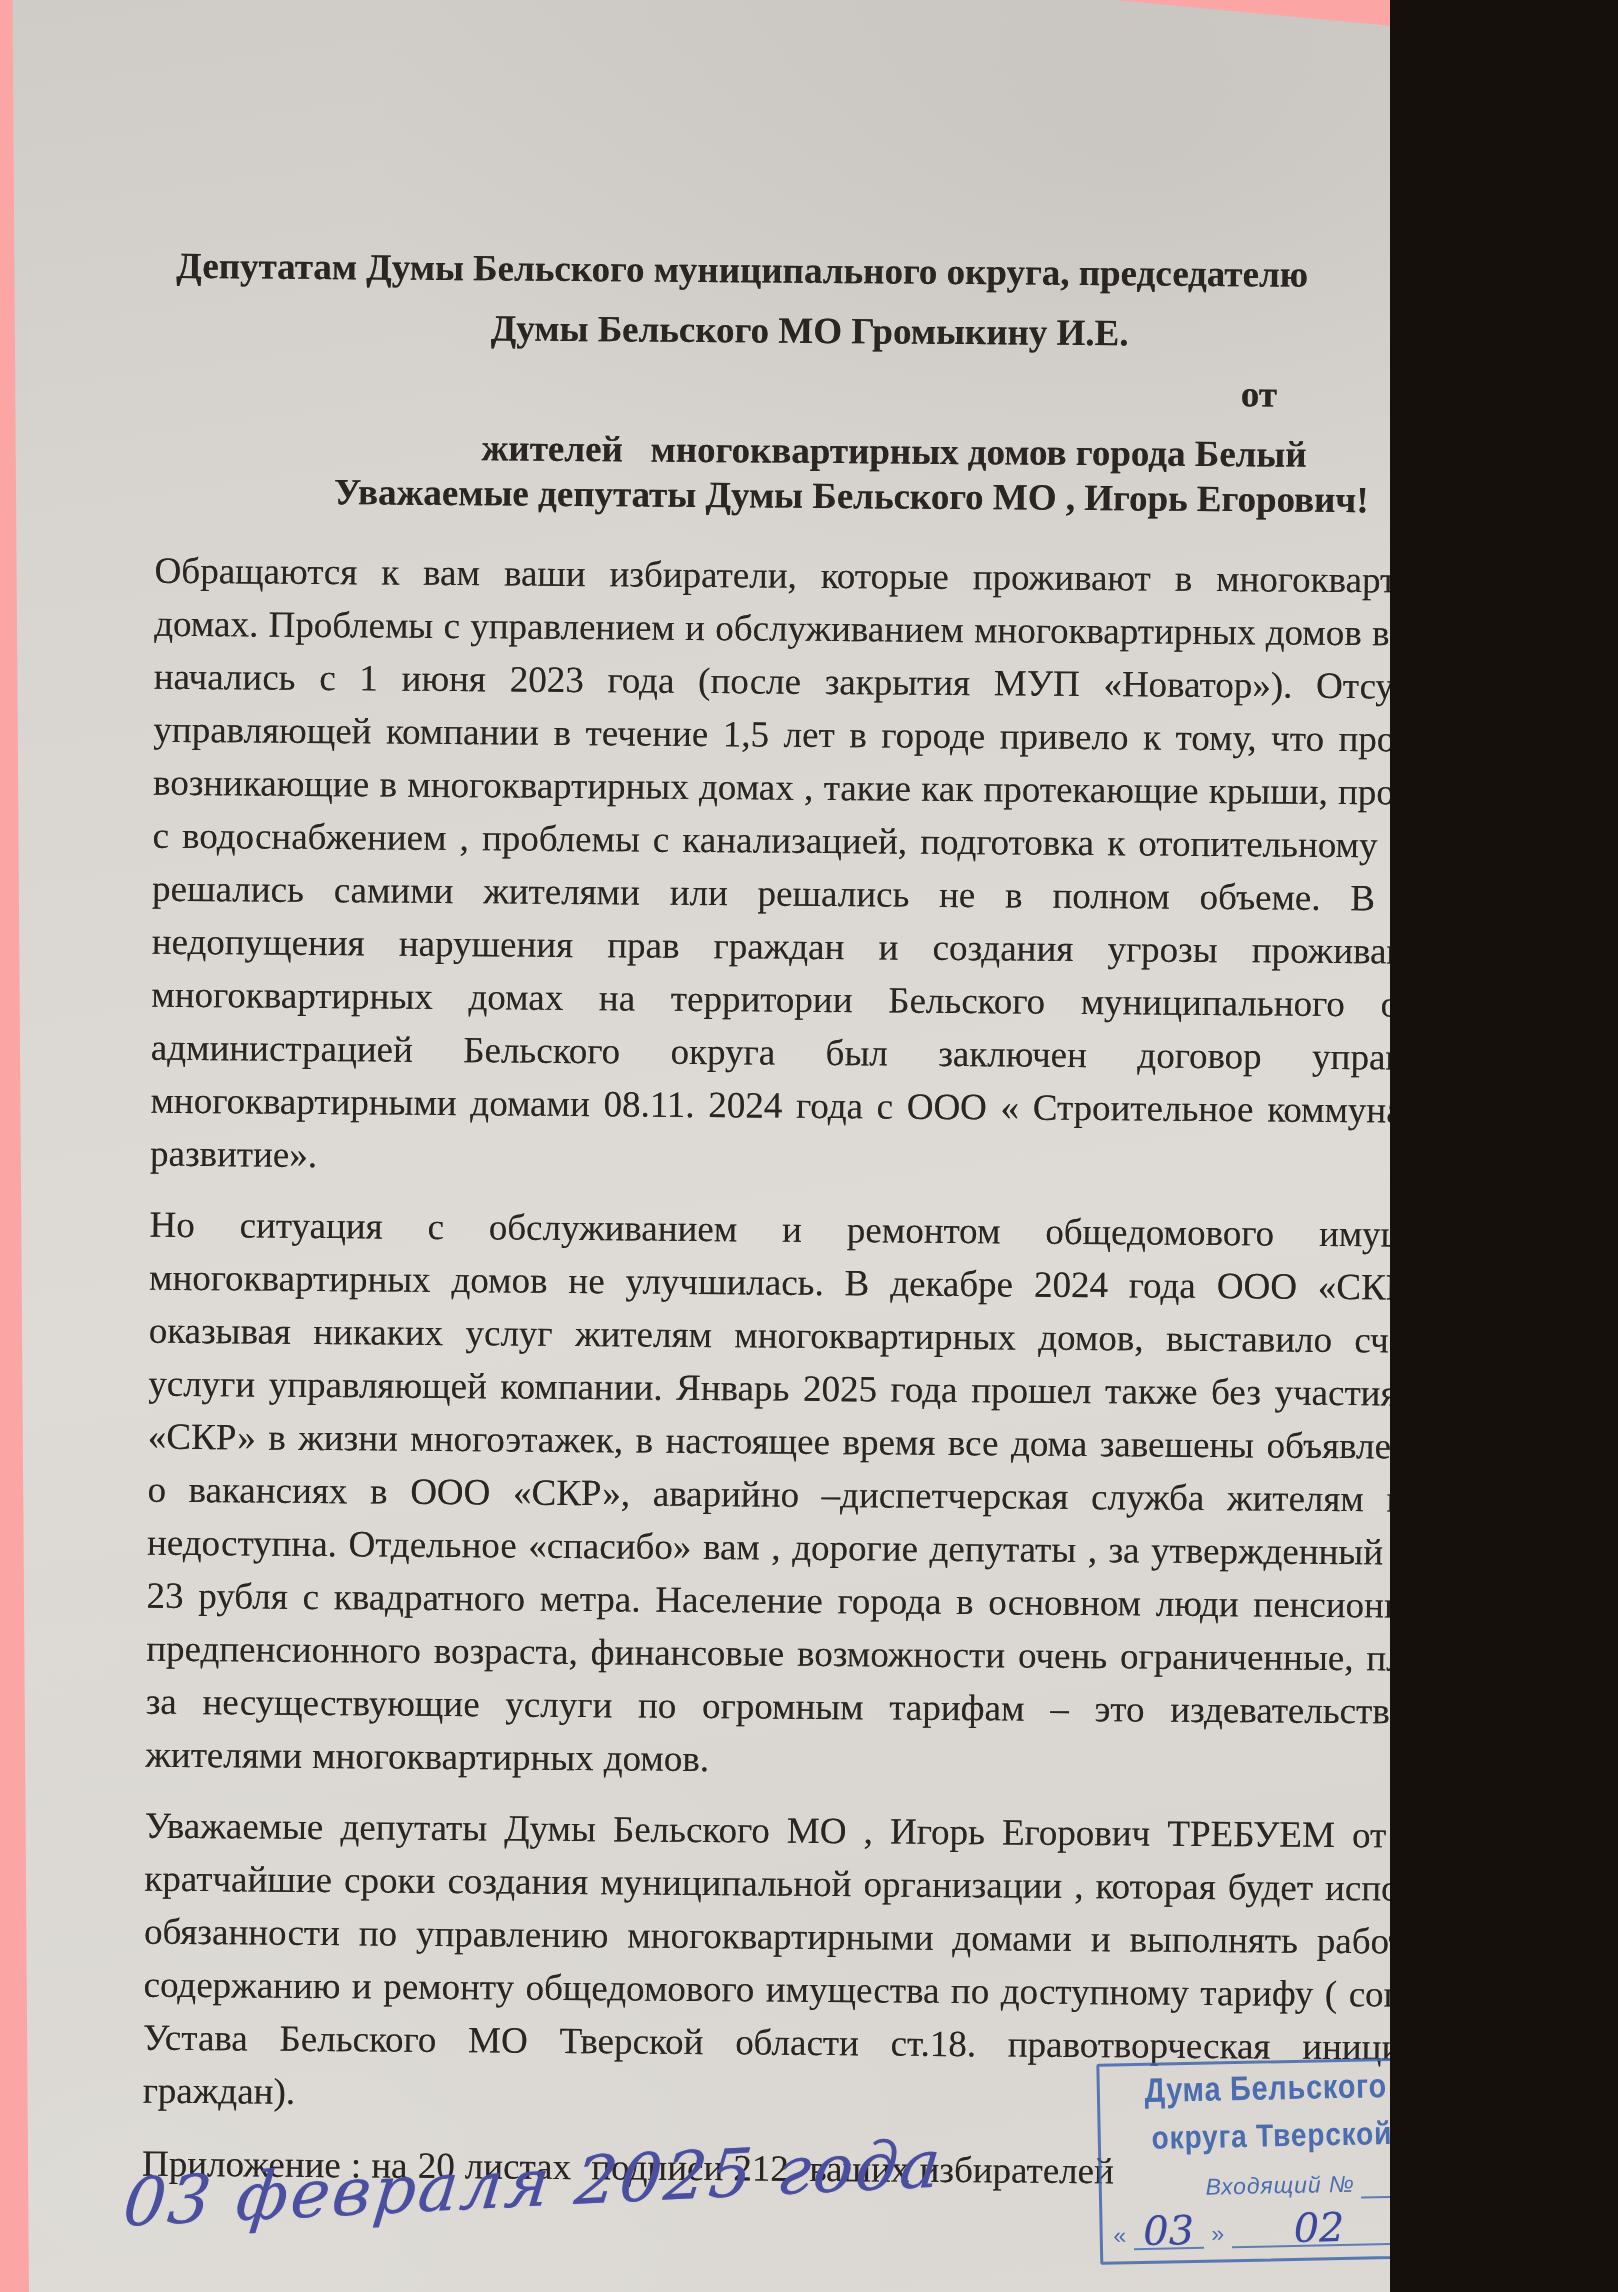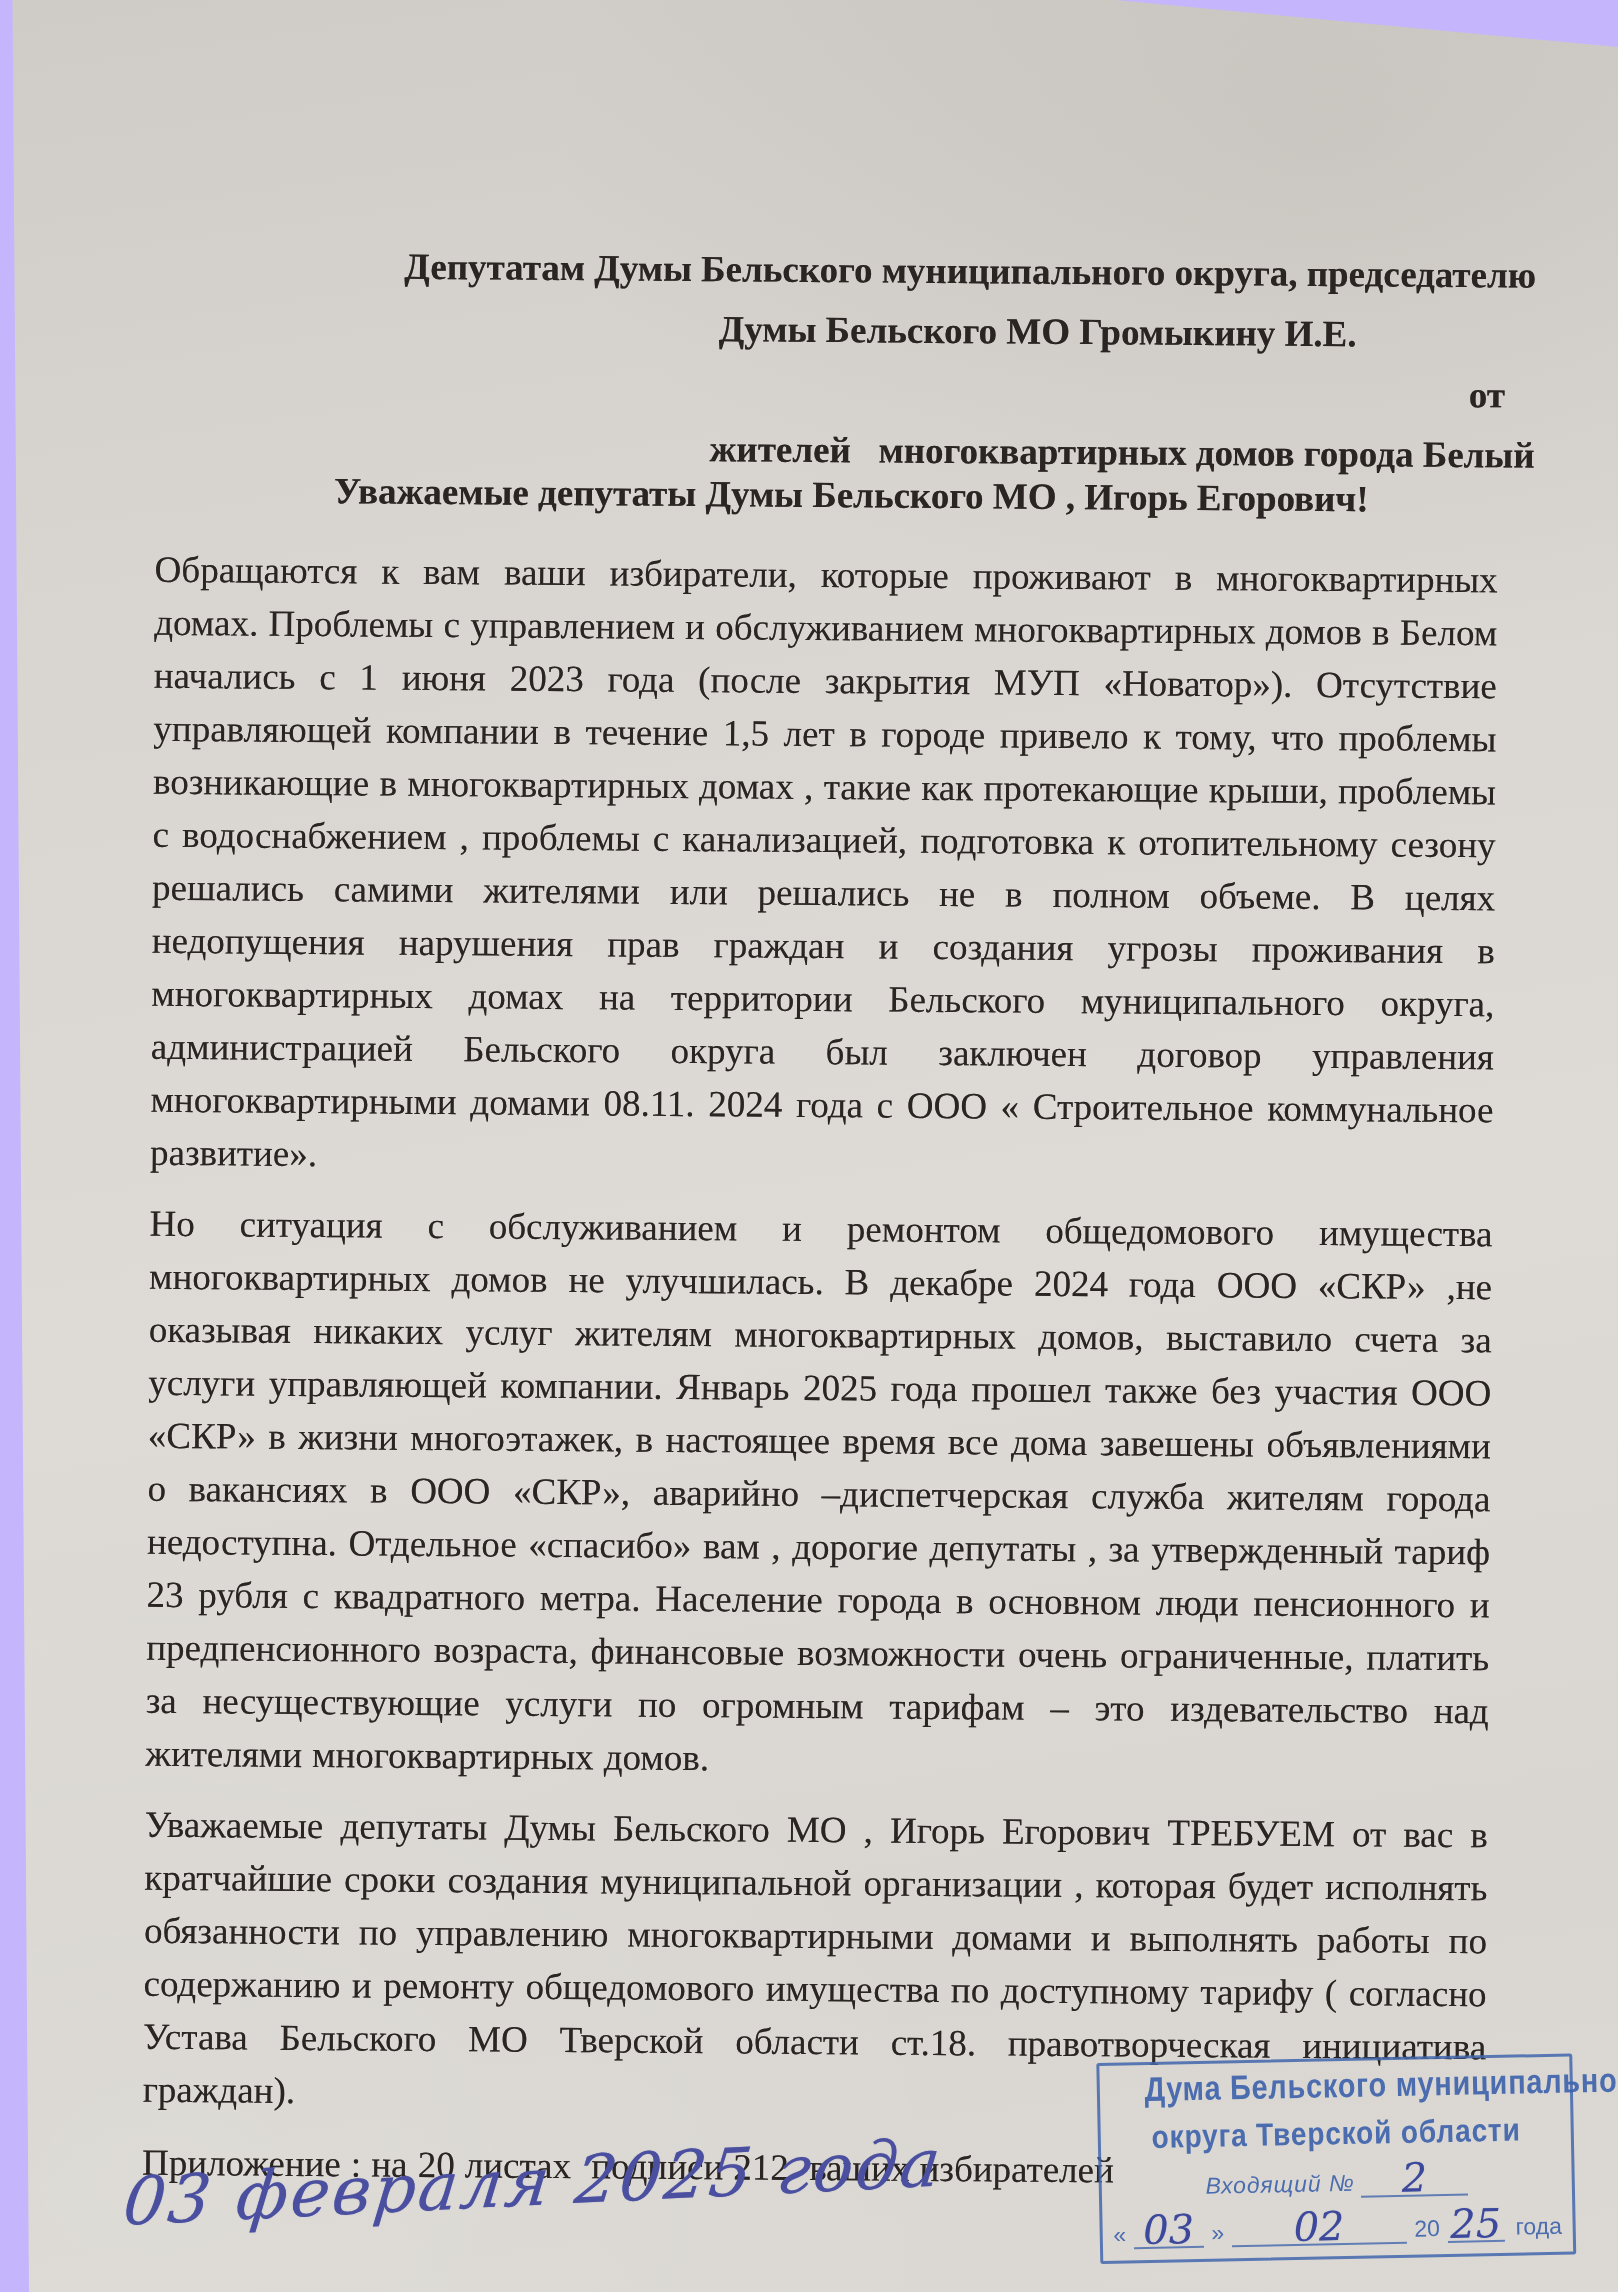--- a/index.html
+++ b/index.html
@@ -1,16 +1,16 @@
 <!DOCTYPE html>
 <html style="font-size:14.3px"><head>
 <meta charset="utf-8">
 <style>
   html,body{margin:0;padding:0;background:#15100c;}
-  .photo{position:relative;width:1618px;height:2293px;background:#c4b5fd;overflow:hidden;
+  .photo{position:relative;width:1390px;height:2293px;background:#fca5a5;overflow:hidden;
          font-family:"Liberation Serif","DejaVu Serif",serif;}
   .paper{position:absolute;inset:0;
     clip-path:polygon(12.5px 0,1115px 0,1618px 47px,1618px 2293px,29px 2293px);
     background:
       radial-gradient(1254px 806px at 82% 6%, rgba(110,100,92,0.10), transparent 62%),
       radial-gradient(1433px 1075px at 10% 95%, rgba(255,255,252,0.10), transparent 60%),
       linear-gradient(172deg,#cfccc7 0%,#d8d5d0 22%,#dedbd6 55%,#d9d6d1 82%,#dcd9d4 100%);}
   .content{position:absolute;inset:0;transform:rotate(0.45deg);transform-origin:50% 40%;
            color:#2a2523;}
   .typed{text-shadow:0 0 0.5px rgba(42,37,35,0.55);}

